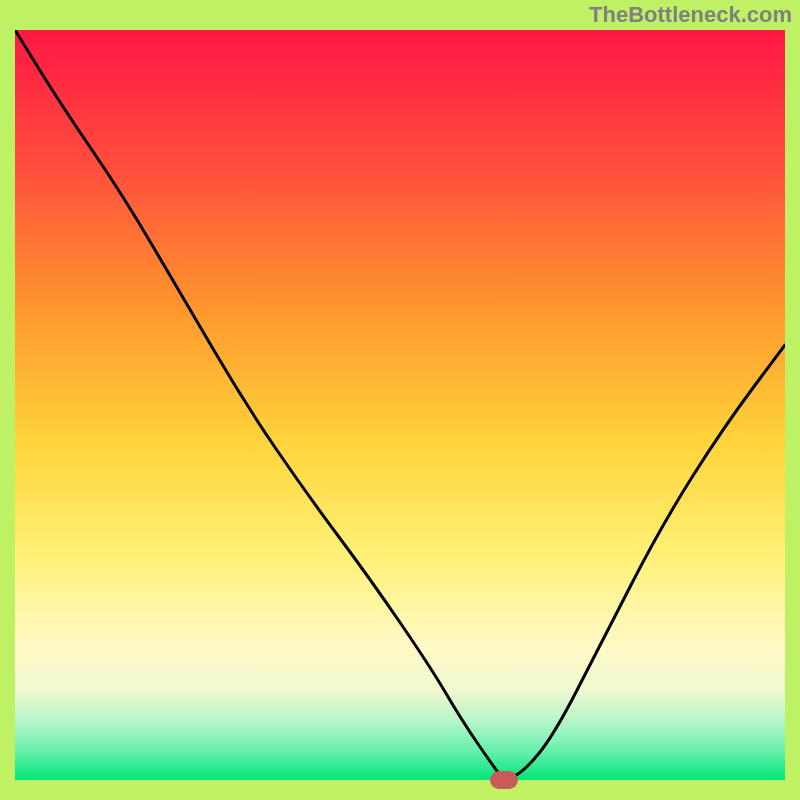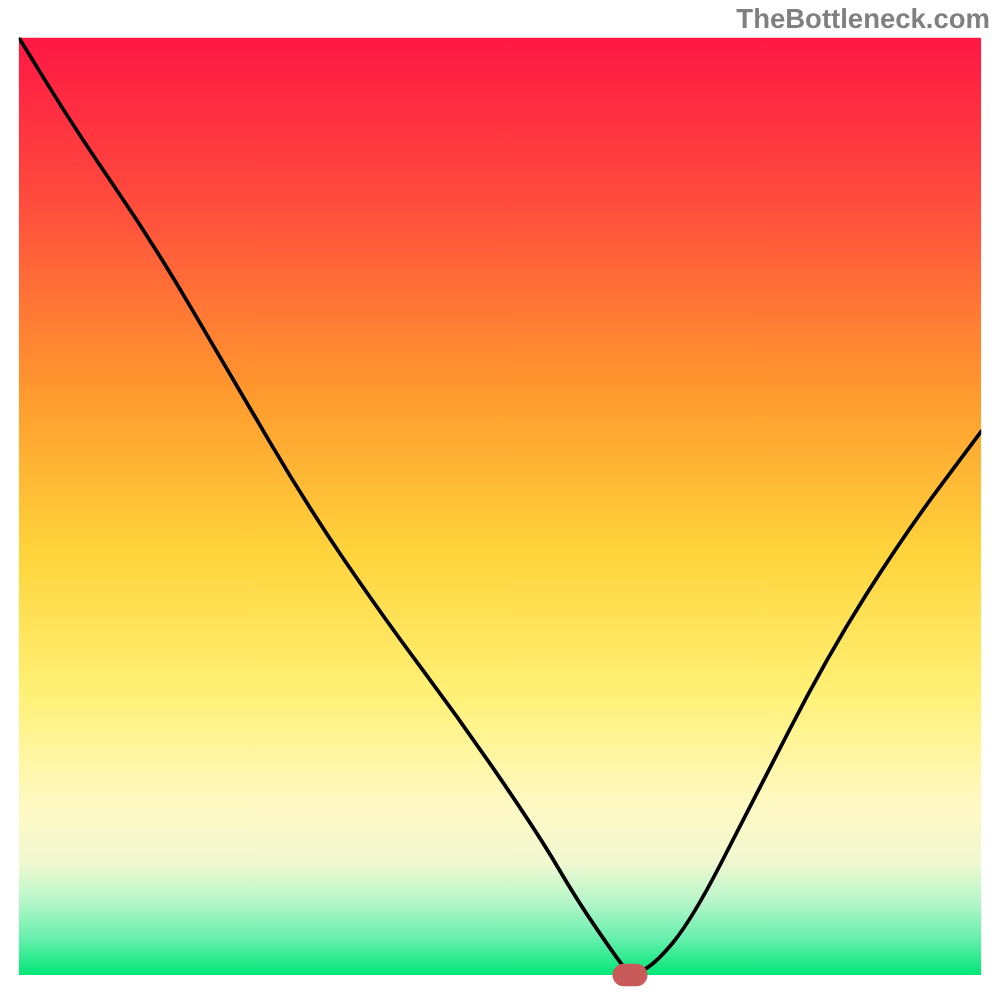--- a/index.html
+++ b/index.html
@@ -8,21 +8,21 @@
     width: 800px;
     height: 800px;
     background: #000;
     overflow: hidden;
     font-family: Arial, Helvetica, sans-serif;
   }
   .container {
     position: relative;
     width: 800px;
     height: 800px;
-    background: #ffffff;
+    background: #bef264;
   }
   .watermark {
     position: absolute;
     top: 2px;
     right: 8px;
     color: #808080;
     font-size: 22px;
     font-weight: bold;
     z-index: 10;
   }

